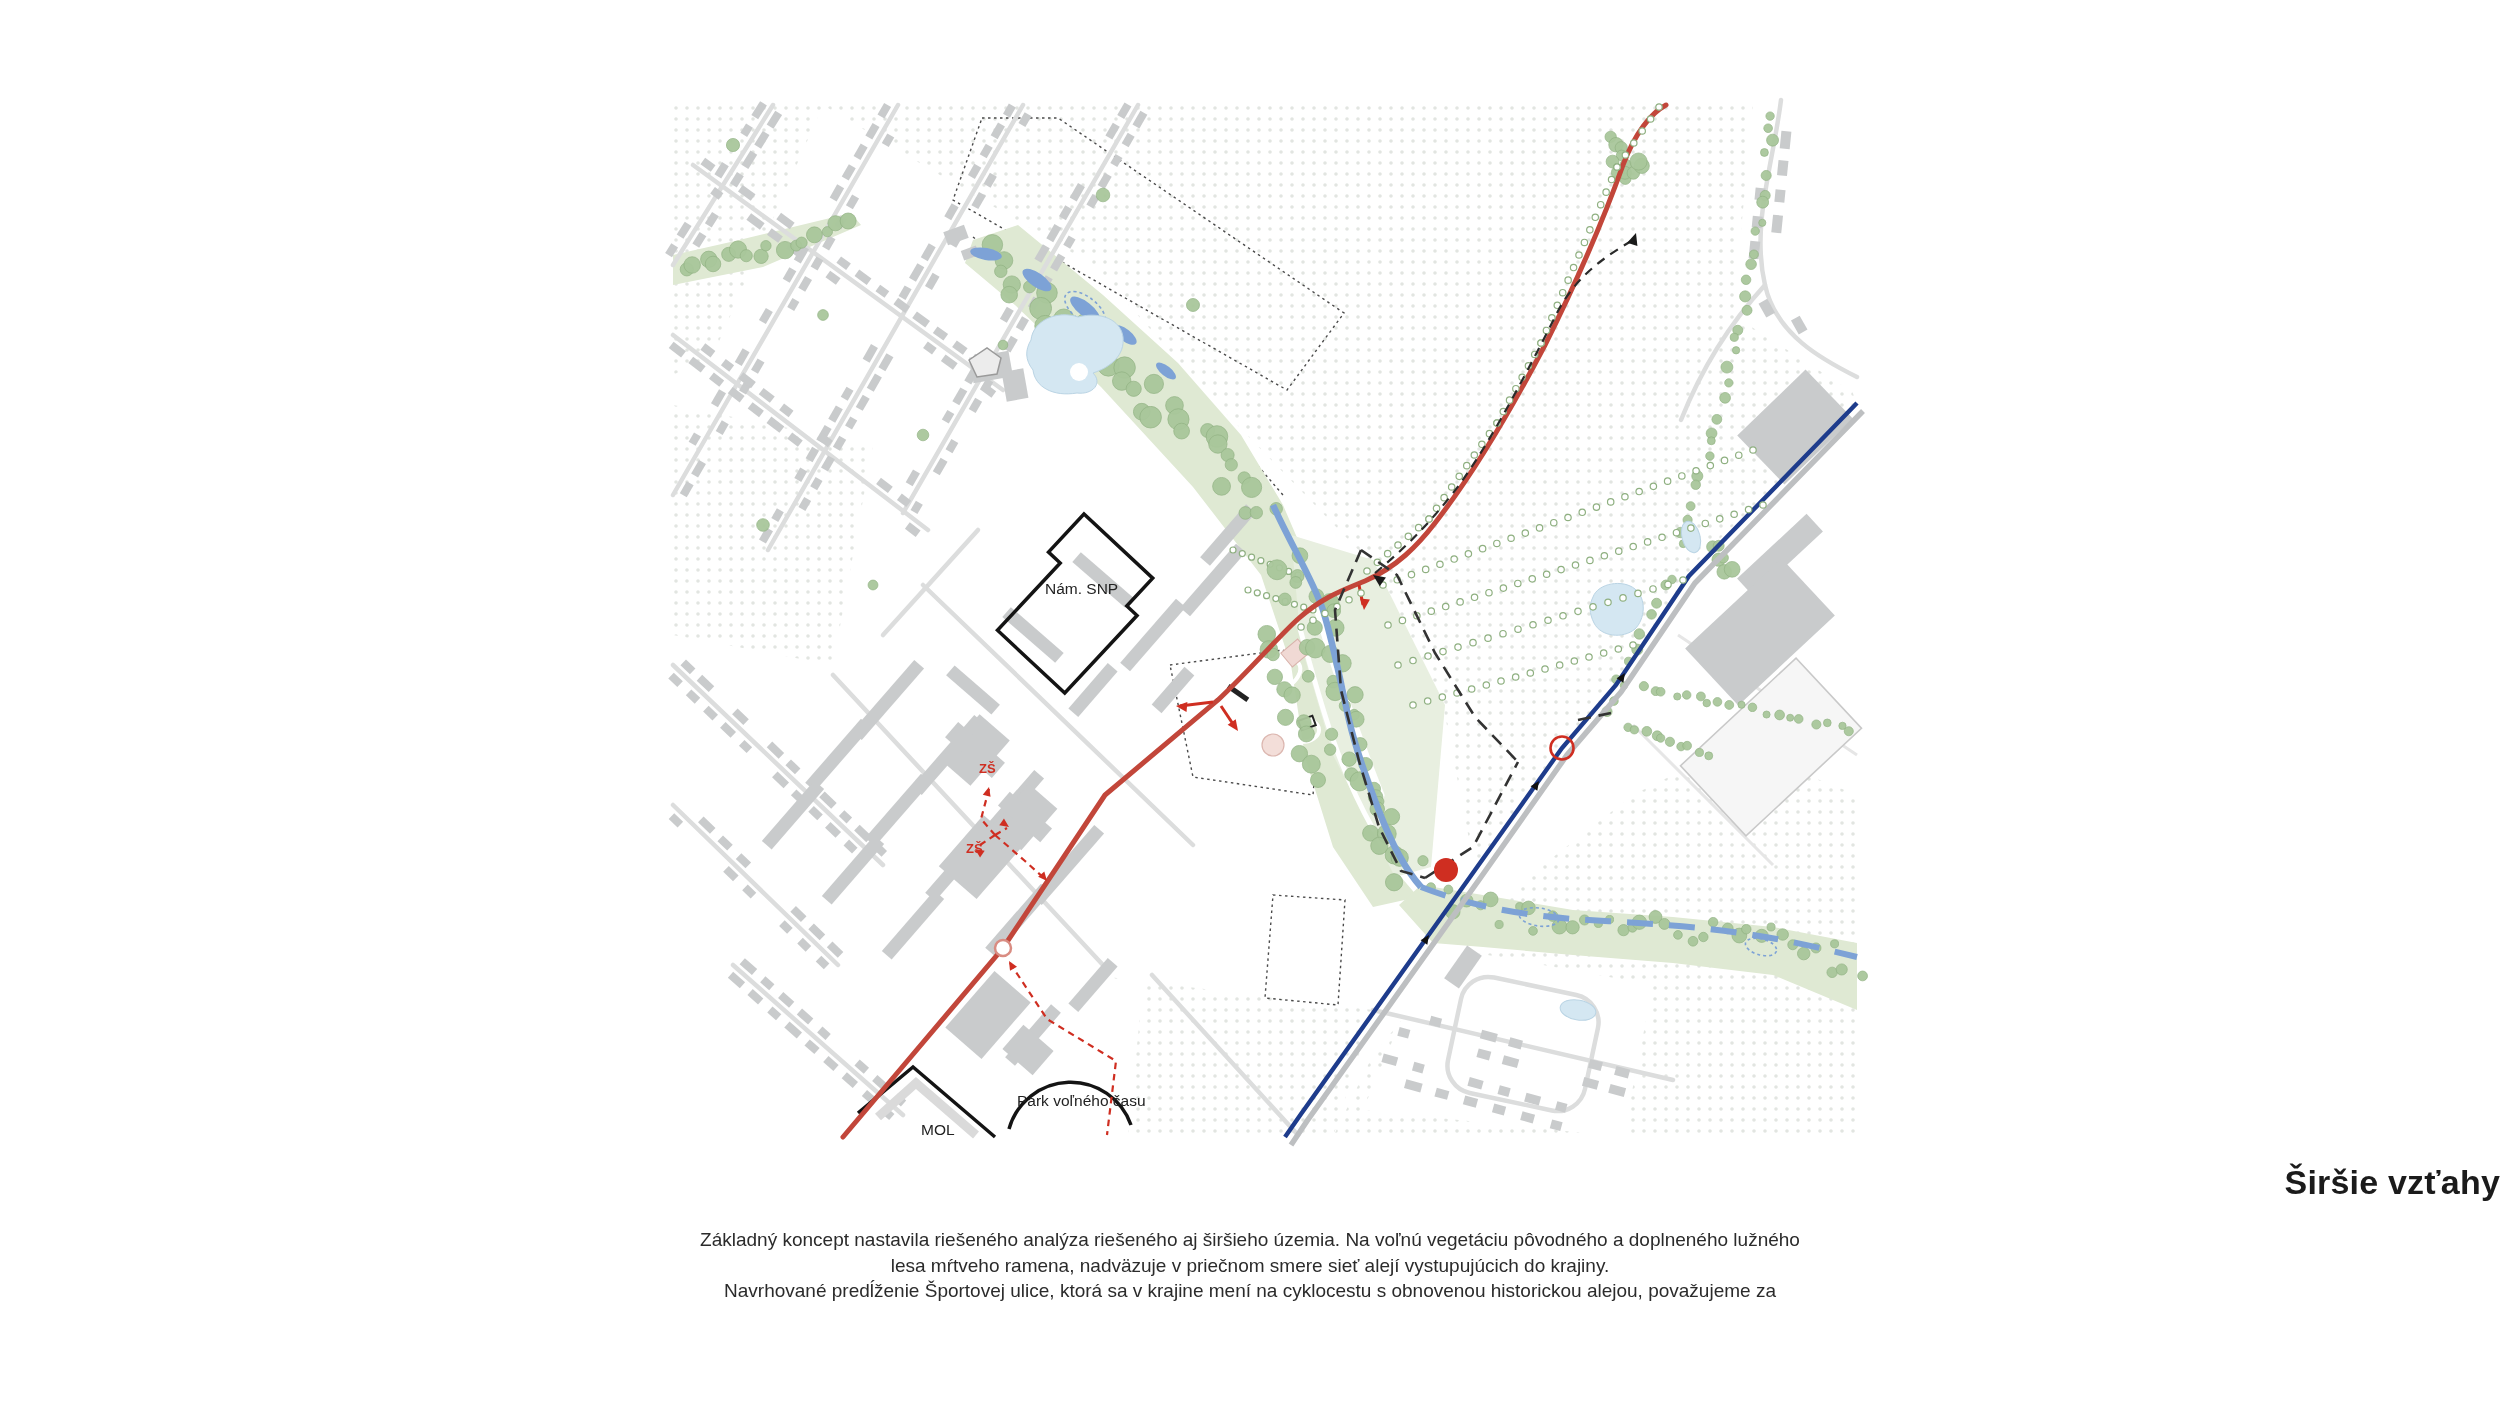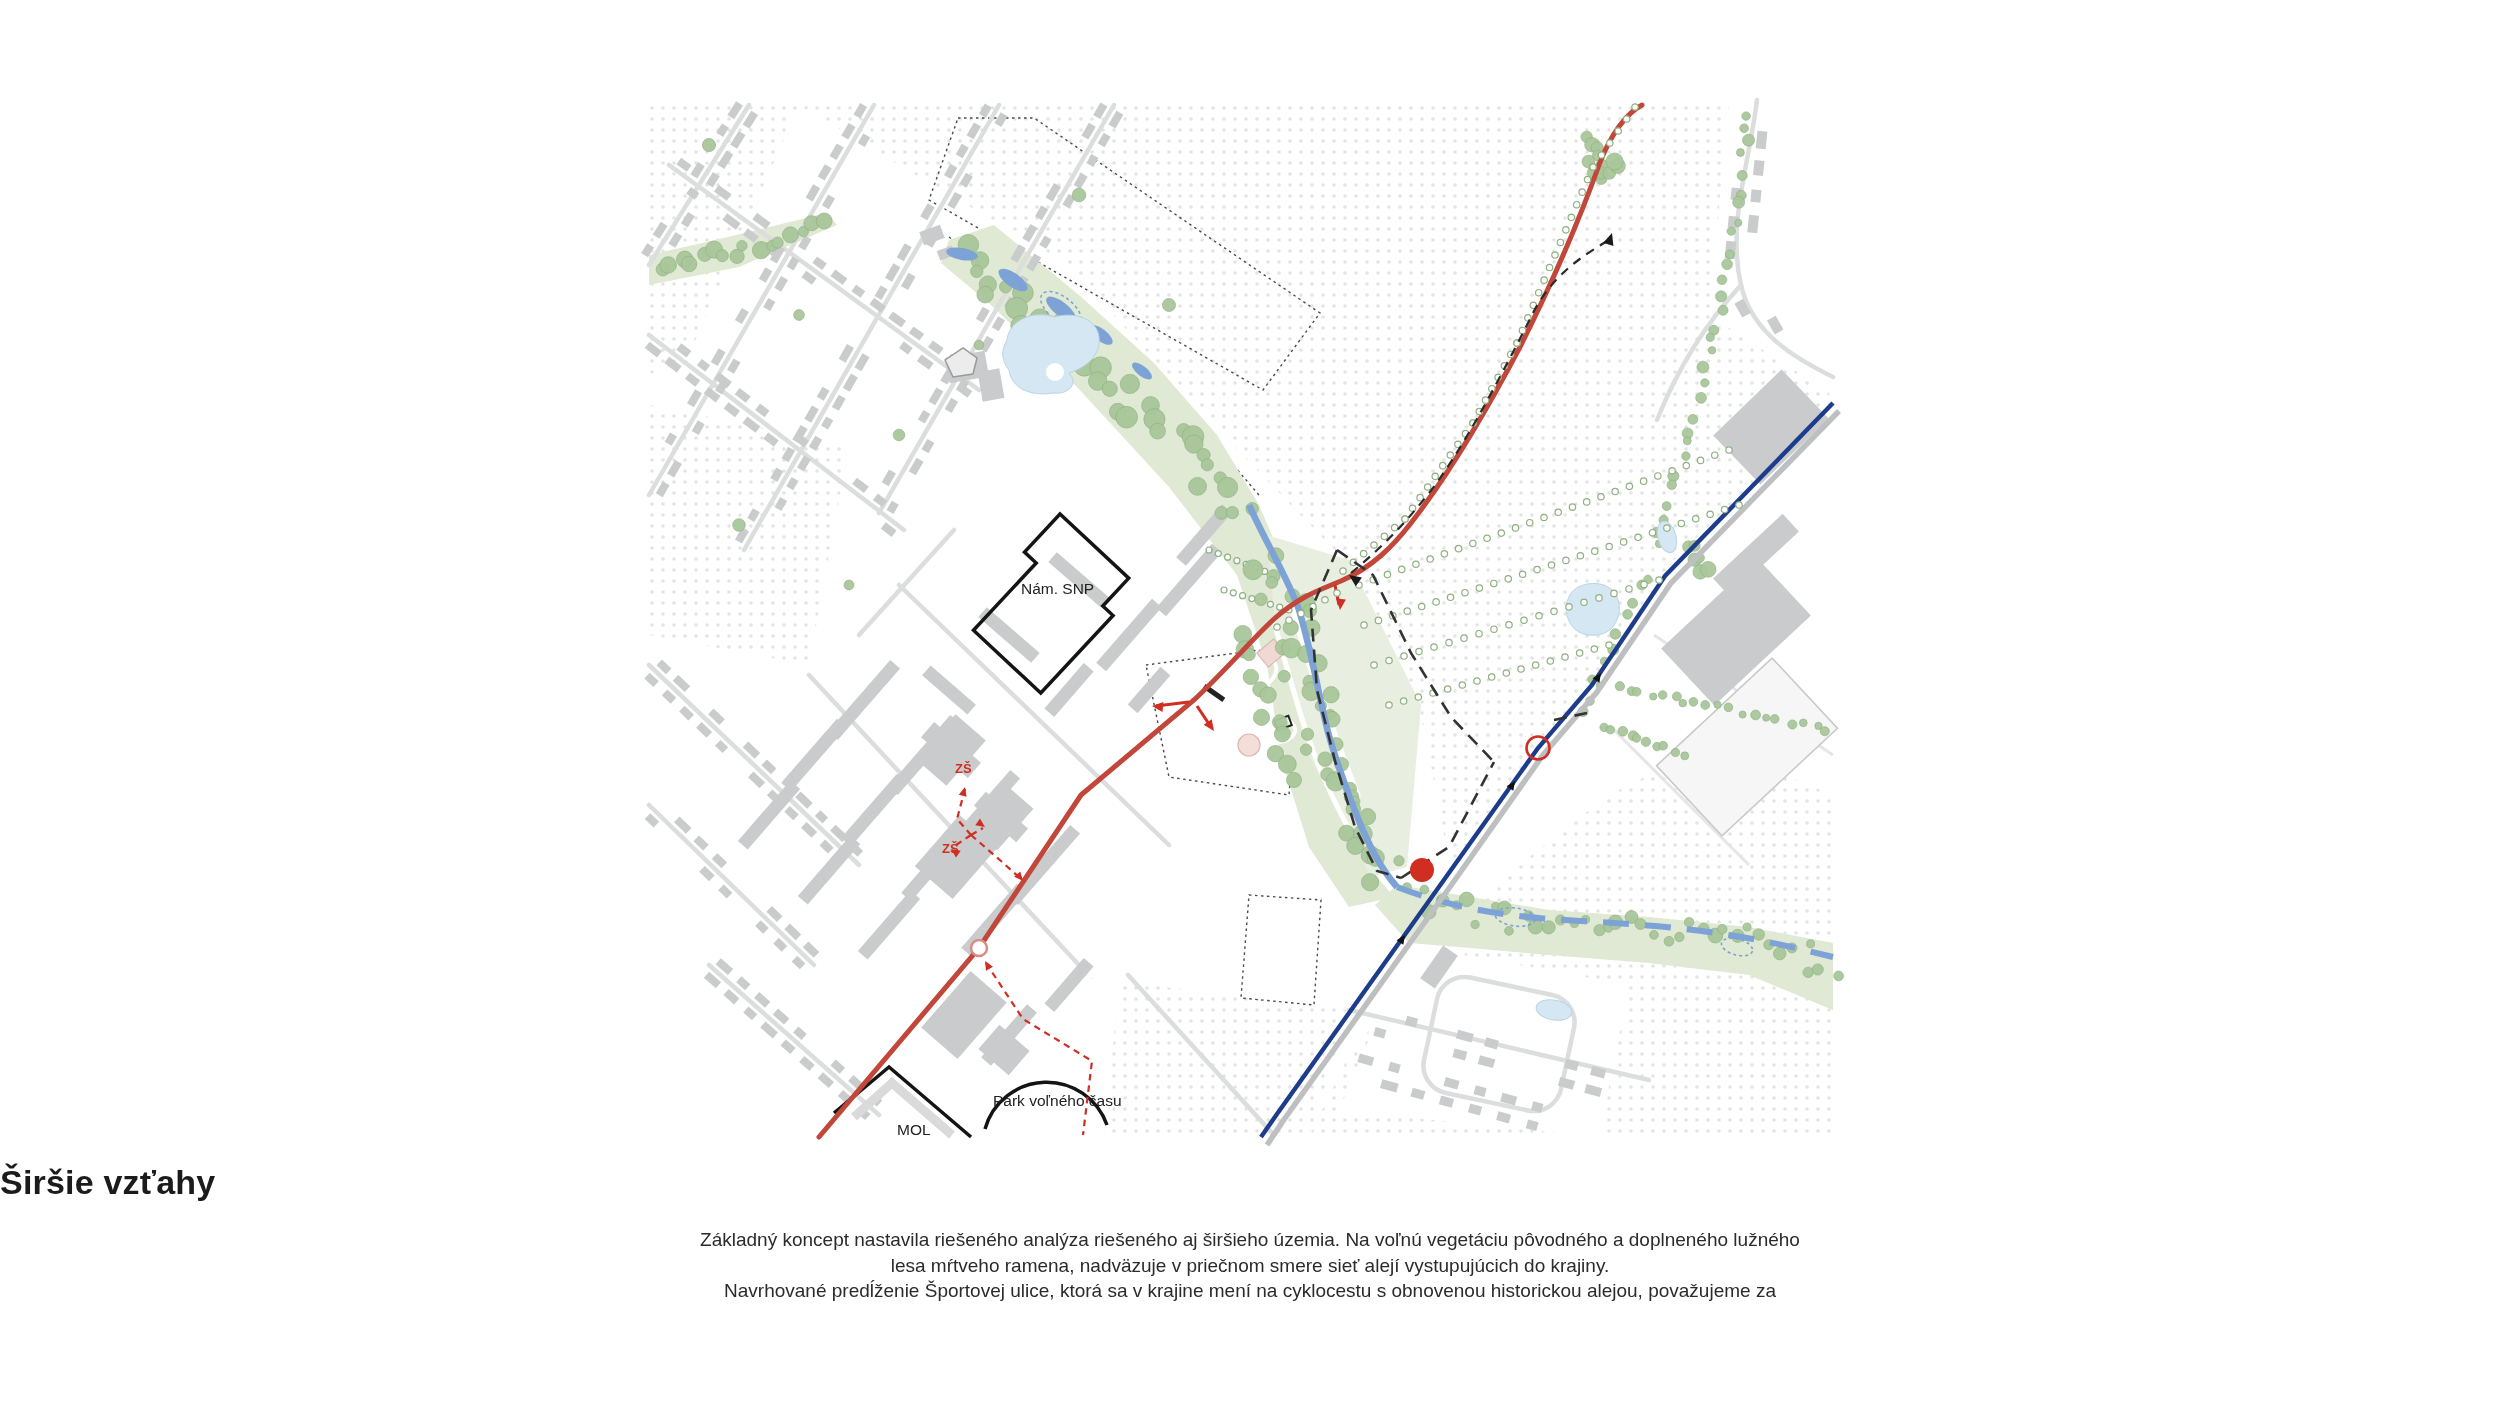--- a/index.html
+++ b/index.html
@@ -1,20 +1,20 @@
 <!DOCTYPE html>
 <html style="--road_red: #c2463a; --accent_red: #cf2e21; --rail_navy: #1e3c8c; --rail_gray: #bdbfc1; --water_blue: #7da2d6; --pond_blue: #d4e7f2; --tree_green: #a9c79b; --tree_stroke: #8fb081; --corridor_green: #dfe9d3; --site_green: #e8efe0; --building_gray: #c9cbcc; --street_gray: #dcdddd; --dots: #e2e5e1; --boundary_black: #333333; --label_black: #222222;"><head>
 <meta charset="utf-8">
 <style>
   html,body{margin:0;padding:0;background:#fff;}
   body{width:2500px;height:1406px;position:relative;overflow:hidden;
        font-family:"Liberation Sans","DejaVu Sans",sans-serif;}
-  .map-wrap{position:absolute;left:649px;top:105px;width:1182px;height:1032px;}
+  .map-wrap{position:absolute;left:673px;top:105px;width:1182px;height:1032px;}
   svg{display:block;overflow:visible;}
-  .page-title{position:absolute;left:0;right:0;top:1163px;text-align:left;
+  .page-title{position:absolute;left:0;right:0;top:1163px;text-align:right;
       font-size:34px;font-weight:bold;color:#1b1b1b;letter-spacing:.2px;}
   .caption{position:absolute;left:0;right:0;top:1227px;text-align:center;
       font-size:19px;line-height:25.5px;color:#2b2b2b;}
   
   .dotfield{fill:url(#dotpat);}
   .white{fill:#ffffff;}
   .green{fill:var(--corridor_green);}
   .sitegreen{fill:var(--site_green);}
   .tree{fill:var(--tree_green);stroke:var(--tree_stroke);stroke-width:.7;opacity:.95;}
   .alley{fill:#ffffff;stroke:var(--tree_stroke);stroke-width:1.2;}

